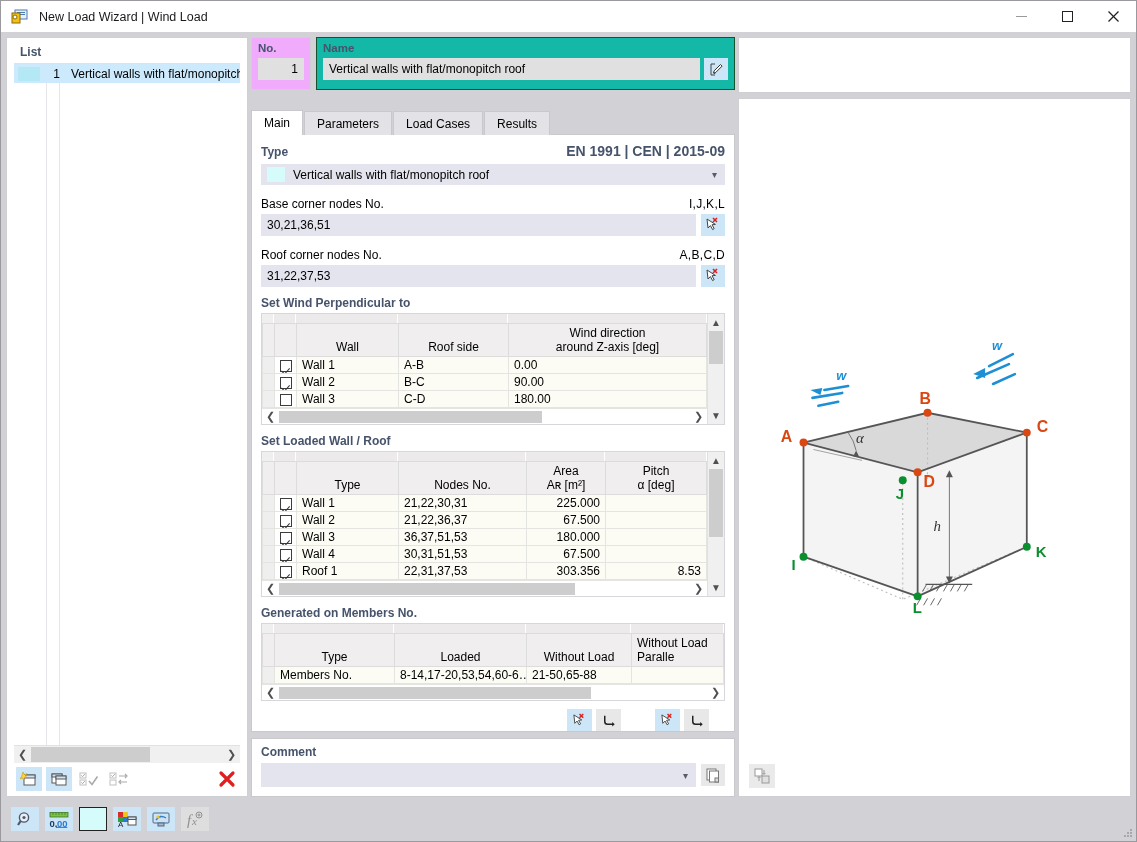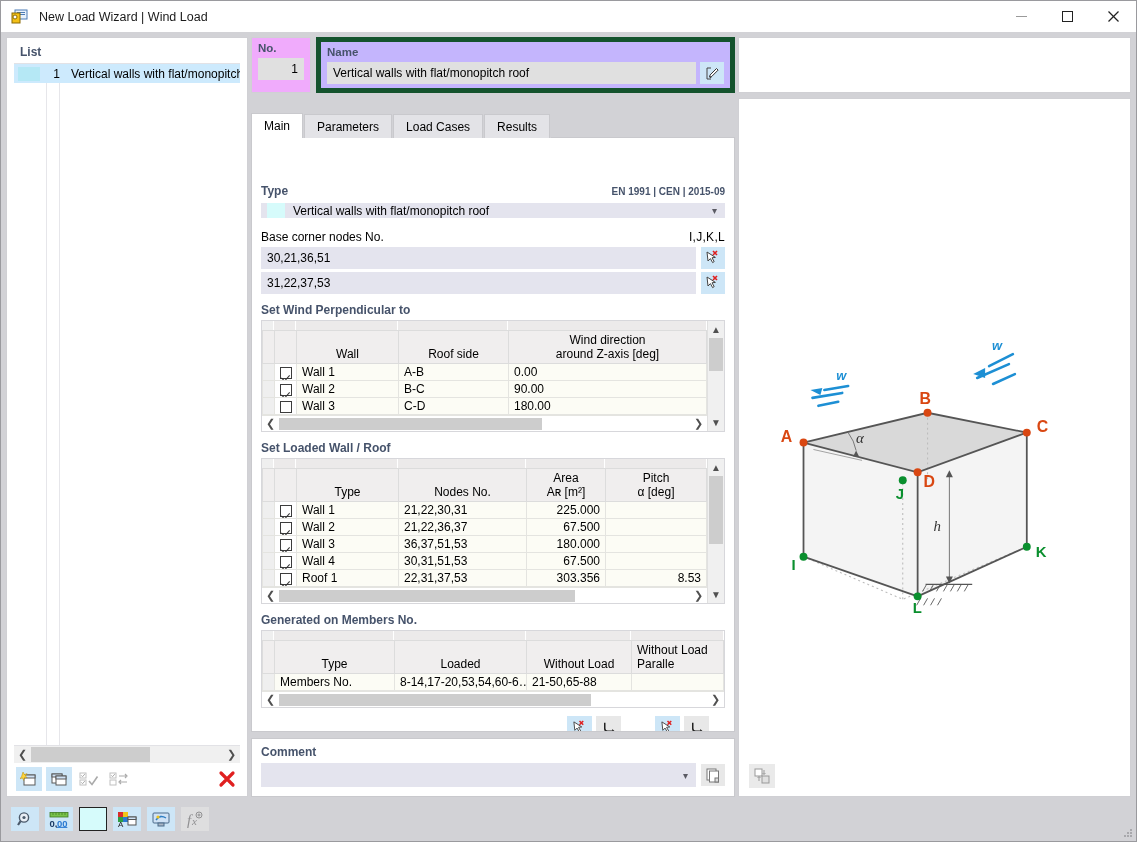--- a/index.html
+++ b/index.html
@@ -71,21 +71,21 @@
     width: 26px; height: 24px; display:flex; align-items:center; justify-content:center;
     background: #cde6f7; border: 0;
   }
   .tbtn.dis { background: transparent; opacity: .45; }
   .tbtn.del { margin-left: auto; background: transparent; }
 
   
   .center { width: 484px; flex: 0 0 484px; display:flex; flex-direction:column; min-height:0; }
   .hdr-row { display: flex; gap: 5px; flex: 0 0 53px; }
   .hdr-no { width: 60px; background:#f0abfc; border:1px solid #d0d0d4; padding: 4px 6px; }
-  .hdr-name { flex:1; background:#c4b5fd; border:5px solid #14532d; padding: 4px 6px; }
+  .hdr-name { flex:1; background:#14b8a6; border:1px solid #14532d; padding: 4px 6px; }
   .lbl-blue { color:#46536b; font-weight:bold; font-size:11.5px; }
   .fld {
     background:#e4e4ee; height: 22px; margin-top: 4px;
     display:flex; align-items:center; padding: 0 6px; font-size: 12px;
   }
   .fld.grey { background:#e0e0e0; justify-content:flex-end; }
   .hdr-name-in { display:flex; gap:4px; align-items:flex-end; }
   .hdr-name-in .fld { flex:1; }
   .icon-btn {
     width:24px; height:22px; background:#cde6f7; display:flex;
@@ -103,21 +103,21 @@
   .tab.active { background:#fff; border-color:#c9c9cd; position:relative; z-index:2; height:25px; }
   .tab-fill { flex:1; border-bottom:1px solid #c9c9cd; height:24px; }
 
   .tabpanel {
     flex:1; background:#fff; border:1px solid #c9c9cd; border-top:none;
     padding: 8px 9px 0 9px; overflow:hidden; min-height:0;
     display:flex; flex-direction:column;
   }
   .sec-head { display:flex; align-items:baseline; justify-content:space-between; }
   .sec-title { color:#46536b; font-weight:bold; font-size:12px; }
-  .sec-right { color:#46536b; font-weight:bold; font-size:10px;margin-top:40px; }
+  .sec-right { color:#46536b; font-weight:bold; font-size:14px; }
   .type-select {
     background:#e4e4ee; height: 24px; margin-top:5px; display:flex; align-items:center;
     padding: 0 8px 0 6px; font-size:12px;
   }
   .type-sw { width:18px; height:15px; background:#d6fbfb; flex:0 0 18px; margin-right:8px; }
   .chev { margin-left:auto; color:#5b5b64; font-size:10px; }
   .lblrow { display:flex; justify-content:space-between; margin-top:12px; font-size:12px; }
   .lblrow .r { letter-spacing:.3px; }
   .inp-row { display:flex; gap:5px; margin-top:3px; align-items:center; }
   .inp-row .fld { flex:1; margin-top:0; }
@@ -350,20 +350,24 @@
         <div class="inp-row">
           <div class="fld">30,21,36,51</div>
           <div class="icon-btn">
             <svg width="16" height="16" viewBox="0 0 16 16">
               <path d="M2 2 L3 11 L5.4 8.6 L7.6 12.6 L9.2 11.6 L7 7.8 L10.4 7.4 Z" fill="#fff" stroke="#444" stroke-width="1"></path>
               <path d="M8 1 L12 5 M12 1 L8 5" stroke="#e02020" stroke-width="1.6"></path>
             </svg>
           </div>
         </div>
 
+        <div class="lblrow">
+          <span>Roof corner nodes No.</span>
+          <span class="r">A,B,C,D</span>
+        </div>
         <div class="inp-row">
           <div class="fld">31,22,37,53</div>
           <div class="icon-btn">
             <svg width="16" height="16" viewBox="0 0 16 16">
               <path d="M2 2 L3 11 L5.4 8.6 L7.6 12.6 L9.2 11.6 L7 7.8 L10.4 7.4 Z" fill="#fff" stroke="#444" stroke-width="1"></path>
               <path d="M8 1 L12 5 M12 1 L8 5" stroke="#e02020" stroke-width="1.6"></path>
             </svg>
           </div>
         </div>
 

